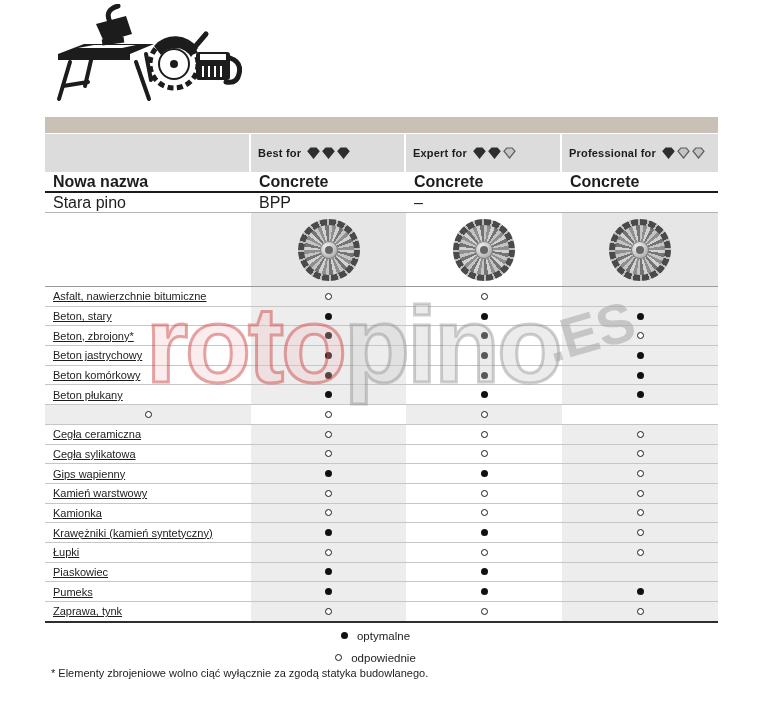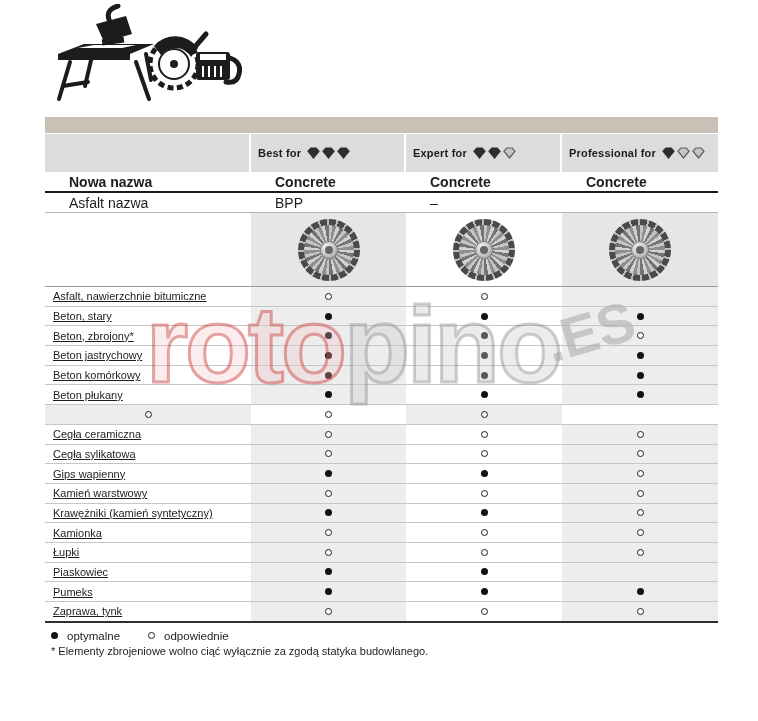--- a/index.html
+++ b/index.html
@@ -17,21 +17,21 @@
   
   .catalog{position:absolute;left:45px;top:117px;width:673px;}
   .tan-band{height:16px;background:#c9c1b5;margin-bottom:1px;}
   .grid{display:grid;grid-template-columns:206px 155px 156px 156px;}
   .hdr-band{height:38px;}
   .hdr-cell{background:#dcdcdc;display:flex;align-items:center;padding-left:7px;box-sizing:border-box;}
   .hdr-cell.gap{border-right:2px solid #ffffff;}
   .tier-label{font-weight:bold;font-size:11px;letter-spacing:.2px;}
   .gems{display:inline-flex;gap:2px;margin-left:6px;align-items:center;}
   .row19{height:19px;}
-  .row19 .cell{display:flex;align-items:center;font-size:14px;padding-left:8px;box-sizing:border-box;margin-left:16px;}
+  .row19 .cell{display:flex;align-items:center;font-size:16px;padding-left:8px;box-sizing:border-box;}
   .nowa{border-bottom:2px solid #1a1a1a;}
   .nowa .cell{font-weight:bold;}
   .stara{border-bottom:1px solid #b3b3b3;}
   .disc-row{height:73px;border-bottom:1px solid #9a9a9a;}
   .disc-cell{display:flex;align-items:center;justify-content:center;}
   .disc-cell.shade{background:#e6e6e6;}
   
   .disc{position:relative;width:62px;height:62px;border-radius:50%;
         background:repeating-conic-gradient(from 0deg,#4a4a4a 0deg 14deg,#bcbcbc 14deg 18deg);}
   .disc::before{content:'';position:absolute;inset:6px;border-radius:50%;
@@ -43,21 +43,21 @@
   
   .brow{height:18.7px;border-bottom:1px solid #c6c6c6;}
   .brow:last-child{border-bottom:2px solid #2e2e2e;}
   .brow .name{display:flex;align-items:center;font-size:11px;padding-left:8px;box-sizing:border-box;text-decoration:underline;}
   .brow .rate{display:flex;align-items:center;justify-content:center;}
   .stripe{background:#ededed;}
   .dot{width:7px;height:7px;border-radius:50%;display:inline-block;box-sizing:border-box;}
   .dot.filled{background:#111;}
   .dot.empty{background:#fff;border:1.6px solid #1c1c1c;}
   
-  .legend{display:flex;align-items:center;gap:10px;margin-top:7px;font-size:11.5px;padding-left:6px;}
+  .legend{display:flex;align-items:center;gap:10px;margin-top:7px;font-size:11.5px;padding-left:6px;flex-direction:column;}
   .legend .item{display:flex;align-items:center;gap:9px;margin-right:18px;}
   .footnote{font-size:11px;padding-left:6px;margin-top:3px;}
 
   
   .watermark{position:absolute;left:146px;top:282px;z-index:5;pointer-events:none;
              font-weight:800;font-size:108px;letter-spacing:-3px;white-space:nowrap;}
   .wm-red{color:rgba(242,195,195,0.30);-webkit-text-stroke:3px rgba(201,57,57,0.45);}
   .wm-gray{color:rgba(205,205,205,0.38);-webkit-text-stroke:3px rgba(128,128,128,0.38);}
   .wm-es{display:inline-block;font-size:56px;letter-spacing:0;
          color:rgba(165,165,165,0.55);-webkit-text-stroke:0;
@@ -150,21 +150,21 @@
   </div>
 
   <div class="grid row19 nowa">
     <div class="cell">Nowa nazwa</div>
     <div class="cell">Concrete</div>
     <div class="cell">Concrete</div>
     <div class="cell">Concrete</div>
   </div>
 
   <div class="grid row19 stara">
-    <div class="cell">Asfalt nazwa</div>
+    <div class="cell">Stara pino</div>
     <div class="cell">BPP</div>
     <div class="cell">–</div>
   </div>
 
   <div class="grid disc-row">
     <div class="disc-cell"></div>
     <div class="disc-cell shade">
       <div class="disc">
           <span class="hub-bolt"></span>
         </div>
@@ -318,39 +318,39 @@
         </div>
     <div class="rate">
           <span class="dot empty"></span>
         </div>
     <div class="rate stripe">
           <span class="dot empty"></span>
         </div>
   </div>
 
   <div class="grid brow">
+    <div class="name">Kamionka</div>
+    <div class="rate stripe">
+          <span class="dot empty"></span>
+        </div>
+    <div class="rate">
+          <span class="dot empty"></span>
+        </div>
+    <div class="rate stripe">
+          <span class="dot empty"></span>
+        </div>
+  </div>
+
+  <div class="grid brow">
     <div class="name">Krawężniki (kamień syntetyczny)</div>
     <div class="rate stripe">
           <span class="dot filled"></span>
         </div>
     <div class="rate">
           <span class="dot filled"></span>
-        </div>
-    <div class="rate stripe">
-          <span class="dot empty"></span>
-        </div>
-  </div>
-
-  <div class="grid brow">
-    <div class="name">Kamionka</div>
-    <div class="rate stripe">
-          <span class="dot empty"></span>
-        </div>
-    <div class="rate">
-          <span class="dot empty"></span>
         </div>
     <div class="rate stripe">
           <span class="dot empty"></span>
         </div>
   </div>
 
   <div class="grid brow">
     <div class="name">Łupki</div>
     <div class="rate stripe">
           <span class="dot empty"></span>

